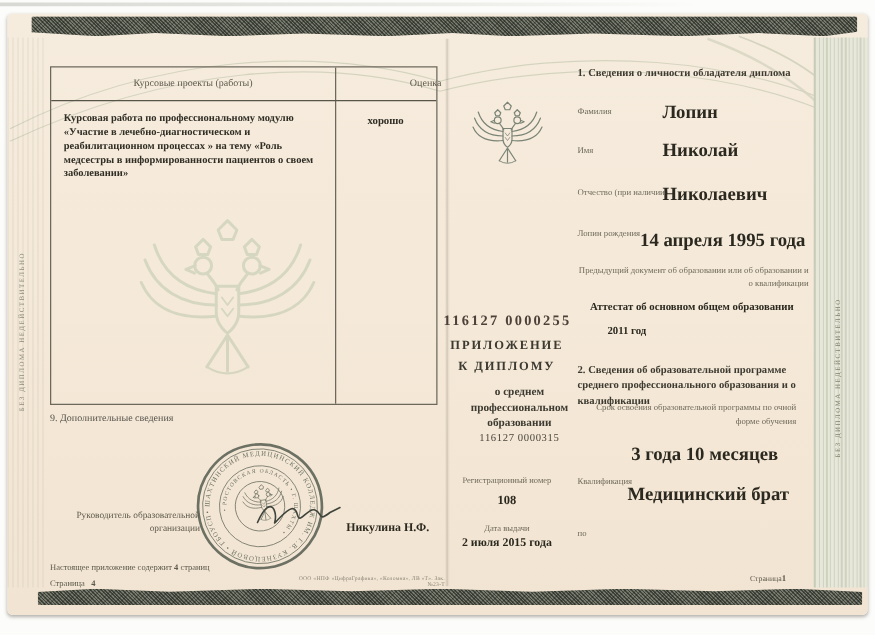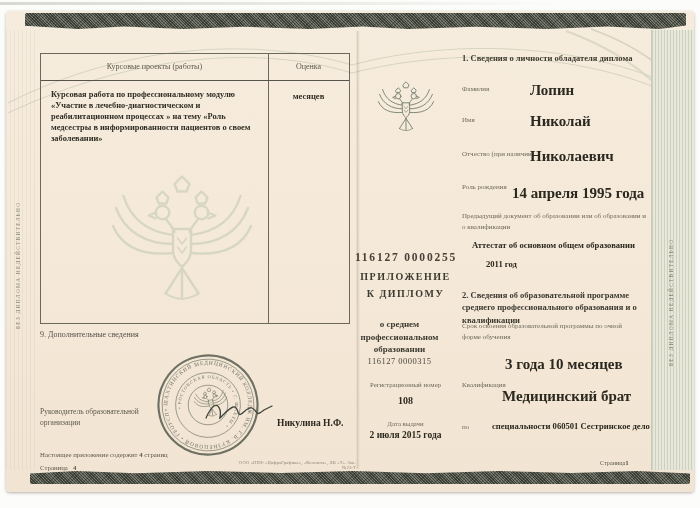--- a/index.html
+++ b/index.html
@@ -27,43 +27,43 @@
   .strip-left{position:absolute;left:0;top:19px;width:30px;height:440px;
         background-image:repeating-linear-gradient(90deg,rgba(150,155,135,.10) 0 1px,transparent 1px 4px);}
   .vtext{position:absolute;writing-mode:vertical-rl;transform:rotate(180deg);
          font-size:5.5px;letter-spacing:1.2px;color:#8e8d7d;white-space:nowrap;}
   .vtext.left{left:9px;top:168px;height:150px;}
   .vtext.right{right:20px;top:205px;height:150px;color:#83836f;}
   
   .deco{position:absolute;pointer-events:none;}
   
   .t{position:absolute;color:#45433a;}
-  .label{font-size:7px;color:#6f6a5a;}
+  .label{font-size:7px;color:#6f6a5a;text-align:right;}
   .val{font-weight:bold;color:#2b291f;font-size:15px;}
   .heading{font-weight:bold;color:#3c3a30;font-size:8.5px;}
   
   .table{position:absolute;left:34px;top:42px;width:308px;height:269px;border:1px solid #6c695c;}
   .table .divider{position:absolute;left:227px;top:0;bottom:0;border-left:1px solid #6c695c;}
   .table .headrule{position:absolute;left:0;top:26px;width:100%;border-top:1.6px solid #57544a;}
   .th1{position:absolute;left:0;top:8px;width:227px;text-align:center;font-size:8px;color:#5c594c;}
-  .th2{position:absolute;left:227px;top:8px;width:81px;text-align:center;font-size:8px;color:#5c594c;}
+  .th2{position:absolute;left:227px;top:8px;width:81px;text-align:center;font-size:8px;color:#5c594c;padding-left:32px;}
   .coursework{position:absolute;left:10px;top:35px;width:207px;font-size:8.4px;font-weight:bold;
               line-height:1.32;color:#2f2d24;}
   .grade{position:absolute;left:227px;top:37px;width:81px;text-align:center;font-size:8.6px;font-weight:bold;color:#2f2d24;}
   .wm-eagle{position:absolute;left:66px;top:118px;width:150px;height:165px;color:#b9c6a9;opacity:.5;}
   .stamp{position:absolute;left:148px;top:340px;width:108px;height:108px;color:#565d50;opacity:.85;transform:rotate(-8deg);}
   .signature{position:absolute;left:196px;top:385px;width:72px;height:30px;color:#4a4f45;}
   
   .ctr{text-align:center;}
   .country{left:349px;top:41px;width:100px;font-size:10.5px;font-weight:bold;letter-spacing:1px;color:#3e3c33;line-height:1.25;}
   .arms{position:absolute;left:370px;top:67px;width:60px;height:70px;color:#7b8476;}
   .institution{left:350px;top:139px;width:99px;font-size:7px;font-weight:bold;line-height:1.42;color:#3e3c32;}
   .serial-top{left:342px;top:240px;width:116px;font-size:11.5px;letter-spacing:1.8px;font-weight:600;color:#4c4038;}
   .doc-title{left:350px;top:257px;width:99px;font-size:10px;font-weight:bold;letter-spacing:1.5px;line-height:1.7;color:#3c3a30;}
-  .doc-sub{left:344px;top:296px;width:99px;font-size:9px;font-weight:bold;line-height:1.4;color:#3c3a30;margin-top:11px;}
+  .doc-sub{left:360px;top:296px;width:99px;font-size:9px;font-weight:bold;line-height:1.4;color:#3c3a30;}
   .serial-2{font-weight:normal;font-size:8.5px;letter-spacing:.5px;color:#4a463c;}
   .reg-label{left:350px;top:370px;width:99px;font-size:6.8px;color:#6f6a5a;}
   .reg-num{left:350px;top:384px;width:99px;font-size:10px;font-weight:bold;color:#2b291f;}
   .date-label{left:350px;top:409px;width:99px;font-size:6.8px;color:#6f6a5a;}
   .date-val{left:350px;top:419px;width:99px;font-size:9.5px;font-weight:bold;color:#2b291f;}
   
   .imprint{left:224px;top:449px;width:126px;font-size:4.5px;color:#8b8678;text-align:right;letter-spacing:.2px;}
   .tiny{font-size:6.8px;color:#5c594c;}
 </style>
 </head>
@@ -93,21 +93,21 @@
 
     <div class="vtext left">БЕЗ ДИПЛОМА НЕДЕЙСТВИТЕЛЬНО</div>
     <div class="vtext right">БЕЗ ДИПЛОМА НЕДЕЙСТВИТЕЛЬНО</div>
 
     <div class="table">
       <div class="divider"></div>
       <div class="headrule"></div>
       <div class="th1">Курсовые проекты (работы)</div>
       <div class="th2">Оценка</div>
       <div class="coursework">Курсовая работа по профессиональному модулю «Участие в лечебно-диагностическом и реабилитационном процессах »  на тему  «Роль медсестры в  информированности  пациентов о своем заболевании»</div>
-      <div class="grade">месяцев</div>
+      <div class="grade">хорошо</div>
       <svg class="wm-eagle" viewBox="0 0 100 110">
           <use href="#eagle"></use>
         </svg>
     </div>
 
     <div class="t heading" style="left:34px;top:319px;font-weight:normal;font-size:8px;color:#54514a;">9. Дополнительные сведения</div>
 
     <svg class="stamp" viewBox="0 0 120 120">
       <defs>
         <path id="ringO" d="M60,60 m-45,0 a45,45 0 1,1 90,0 a45,45 0 1,1 -90,0"></path>
@@ -168,37 +168,36 @@
     <div class="t ctr date-val">2 июля 2015 года</div>
 
     <div class="t heading" style="left:456px;top:42px;width:195px;">1. Сведения о личности обладателя диплома</div>
 
     <div class="t label" style="left:456px;top:74px;">Фамилия</div>
     <div class="t val" style="left:524px;top:71px;">Лопин</div>
     <div class="t label" style="left:456px;top:105px;">Имя</div>
     <div class="t val" style="left:524px;top:102px;">Николай</div>
     <div class="t label" style="left:456px;top:139px;">Отчество (при наличии)</div>
     <div class="t val" style="left:524px;top:137px;">Николаевич</div>
-    <div class="t label" style="left:456px;top:172px;">Роль рождения</div>
+    <div class="t label" style="left:456px;top:172px;">Лопин рождения</div>
     <div class="t val" style="left:506px;top:174px;">14 апреля  1995 года</div>
 
     <div class="t label" style="left:456px;top:200px;width:185px;line-height:1.5;">Предыдущий документ об образовании или об образовании и о квалификации</div>
     <div class="t val" style="left:466px;top:229px;font-size:8.6px;">Аттестат об основном общем образовании</div>
     <div class="t val" style="left:480px;top:248px;font-size:8.6px;text-align:right;">2011 год</div>
 
     <div class="t heading" style="left:456px;top:278px;width:198px;line-height:1.45;">2. Сведения об образовательной программе среднего профессионального образования и о квалификации</div>
 
     <div class="t label" style="left:456px;top:310px;width:175px;line-height:1.5;">Срок освоения образовательной программы по очной форме обучения</div>
     <div class="t val" style="left:499px;top:345px;">3 года 10 месяцев</div>
 
     <div class="t label" style="left:456px;top:370px;">Квалификация</div>
     <div class="t val" style="left:496px;top:377px;">Медицинский брат</div>
 
     <div class="t label" style="left:456px;top:412px;">по</div>
-    <div class="t val" style="left:486px;top:410px;font-size:8.6px;">специальности  060501  Сестринское  дело</div>
 
     <div class="t" style="left:594px;top:448px;font-size:6.2px;color:#5c594c;">
       <span>Страница</span><b style="font-size:7px;">1</b>
     </div>
   </div>
 
   <svg width="0" height="0" style="position:absolute" aria-hidden="true">
     <symbol id="eagle" viewBox="0 0 100 110">
       <g fill="none" stroke="currentColor" stroke-width="1.6" stroke-linecap="round" stroke-linejoin="round">
 

